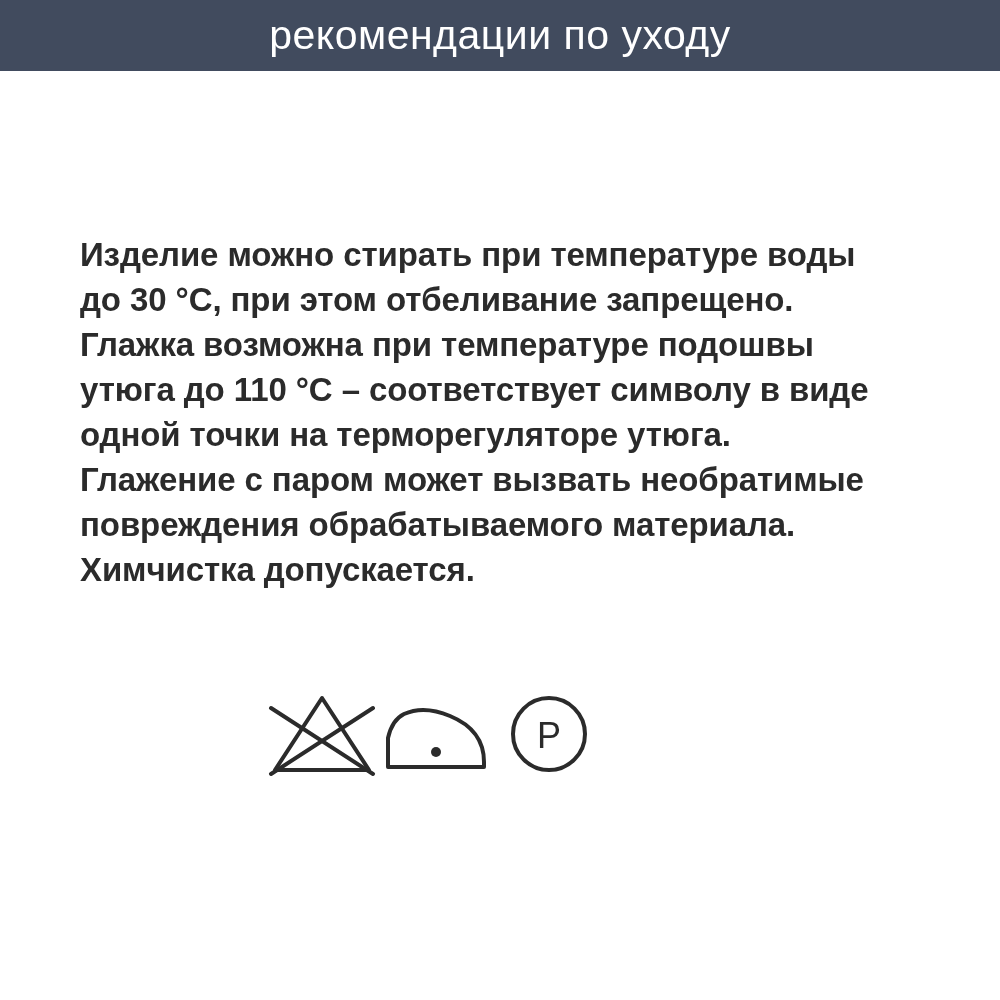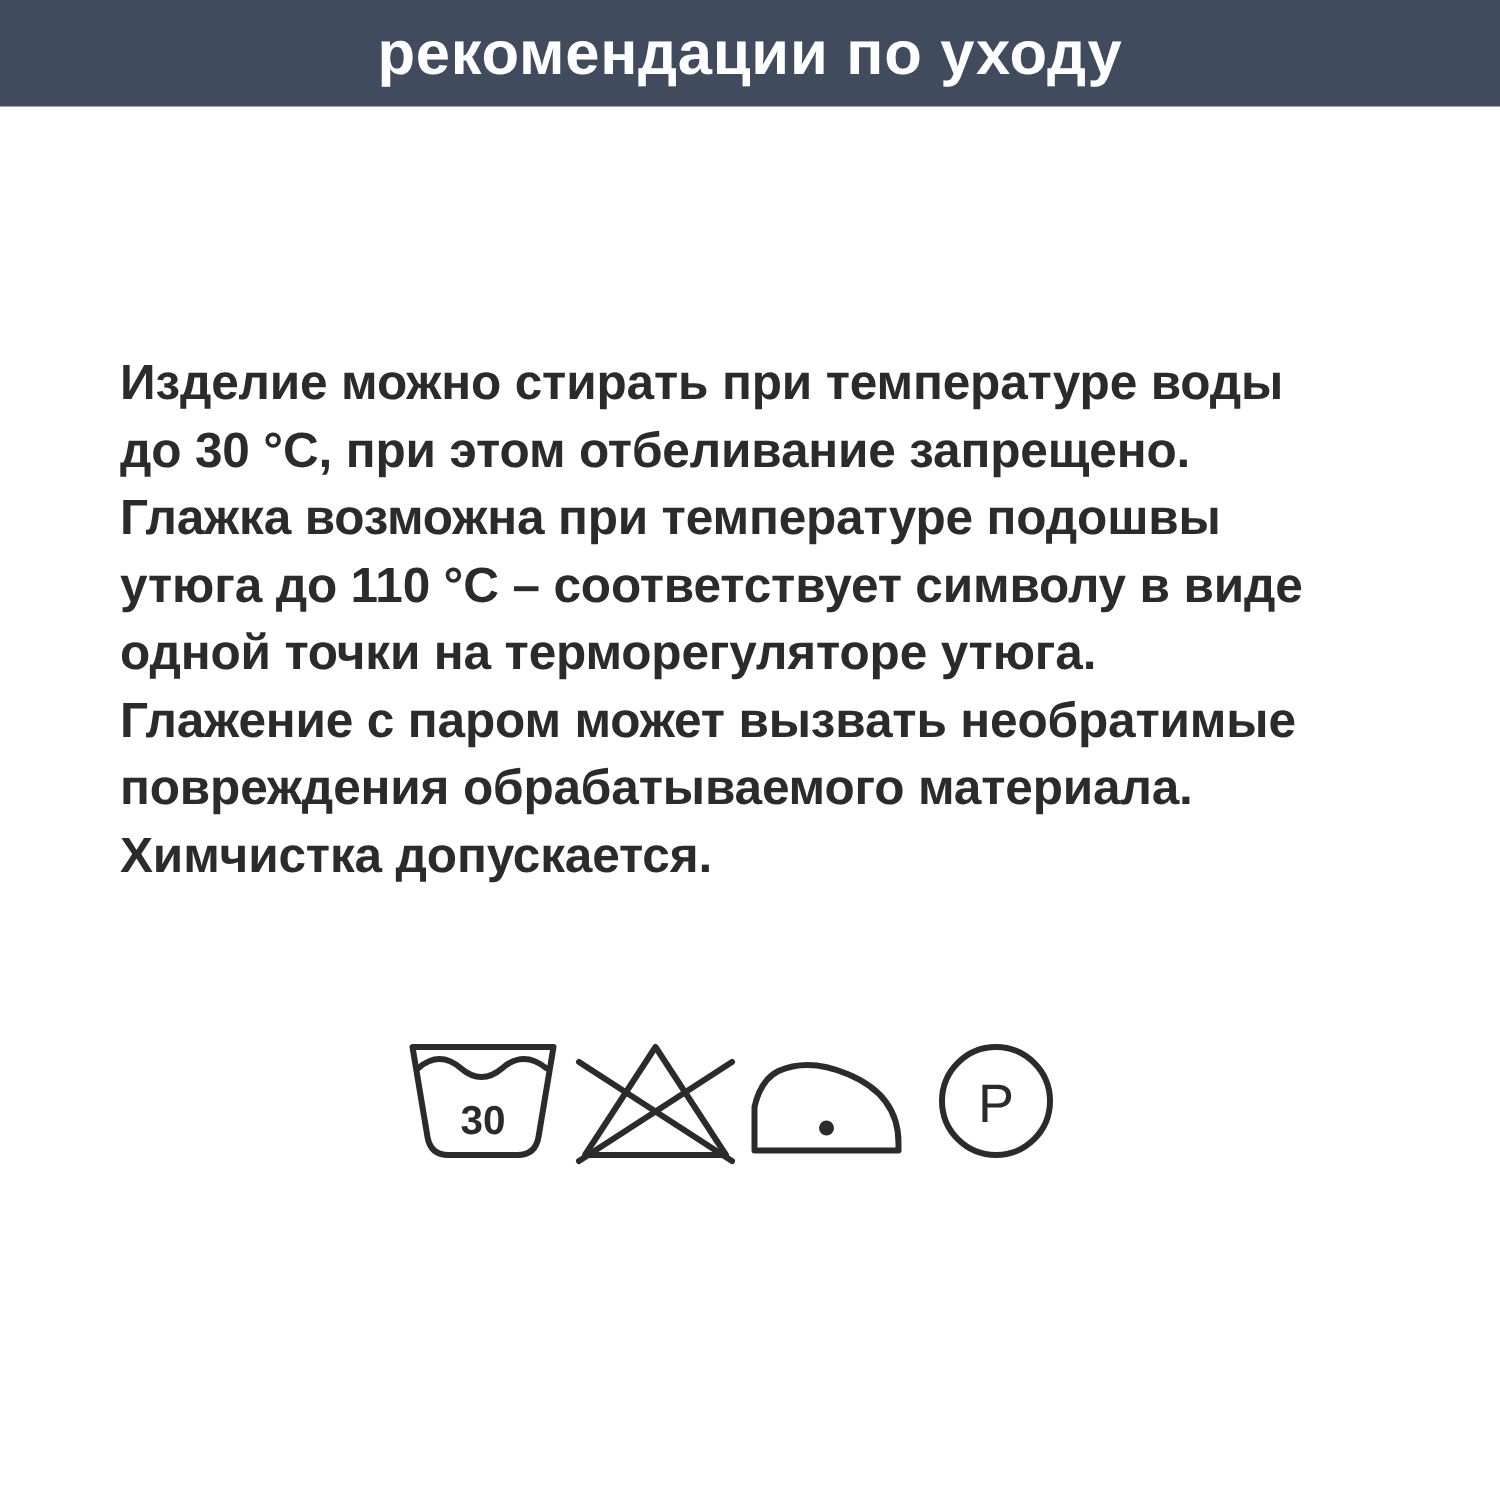--- a/index.html
+++ b/index.html
@@ -27,21 +27,21 @@
     width: 1000px;
     height: 71px;
     background: #414b5e;
     display: flex;
     align-items: center;
     justify-content: center;
   }
   .header-title {
     color: #ffffff;
     font-size: 41px;
-    font-weight: bold;
+    font-weight: normal;
     letter-spacing: 0.5px;
     line-height: 1;
     text-align: center;
     font-family: "Liberation Sans", sans-serif;
   }
   .body-text {
     position: absolute;
     left: 80px;
     top: 232px;
     width: 810px;
@@ -86,27 +86,20 @@
 до 30 °C, при этом отбеливание запрещено.
 Глажка возможна при температуре подошвы
 утюга до 110 °C – соответствует символу в виде
 одной точки на терморегуляторе утюга.
 Глажение с паром может вызвать необратимые
 повреждения обрабатываемого материала.
 Химчистка допускается.</div>
 
   <div class="symbols-row">
 
-    <div class="symbol">
-      <svg width="115" height="90" viewBox="0 0 115 90" xmlns="http://www.w3.org/2000/svg">
-        <path d="M10 8 L104 8 L94 68 Q92 80 80 80 L34 80 Q22 80 20 68 Z" fill="none" stroke="#2b2b2b" stroke-width="4" stroke-linejoin="round"></path>
-        <path d="M14 22 Q28 10 42 22 Q56 34 70 22 Q84 10 99 22" fill="none" stroke="#2b2b2b" stroke-width="4" stroke-linecap="round"></path>
-        <text x="57" y="66" font-family="Liberation Sans, sans-serif" font-size="27" font-weight="bold" fill="#2b2b2b" text-anchor="middle">30</text>
-      </svg>
-    </div>
 
     <div class="symbol">
       <svg width="115" height="90" viewBox="0 0 115 90" xmlns="http://www.w3.org/2000/svg">
         <path d="M57 8 L104 80 L10 80 Z" fill="none" stroke="#2b2b2b" stroke-width="4" stroke-linejoin="round"></path>
         <line x1="6" y1="18" x2="108" y2="84" stroke="#2b2b2b" stroke-width="4" stroke-linecap="round"></line>
         <line x1="108" y1="18" x2="6" y2="84" stroke="#2b2b2b" stroke-width="4" stroke-linecap="round"></line>
       </svg>
     </div>
 
     <div class="symbol">

